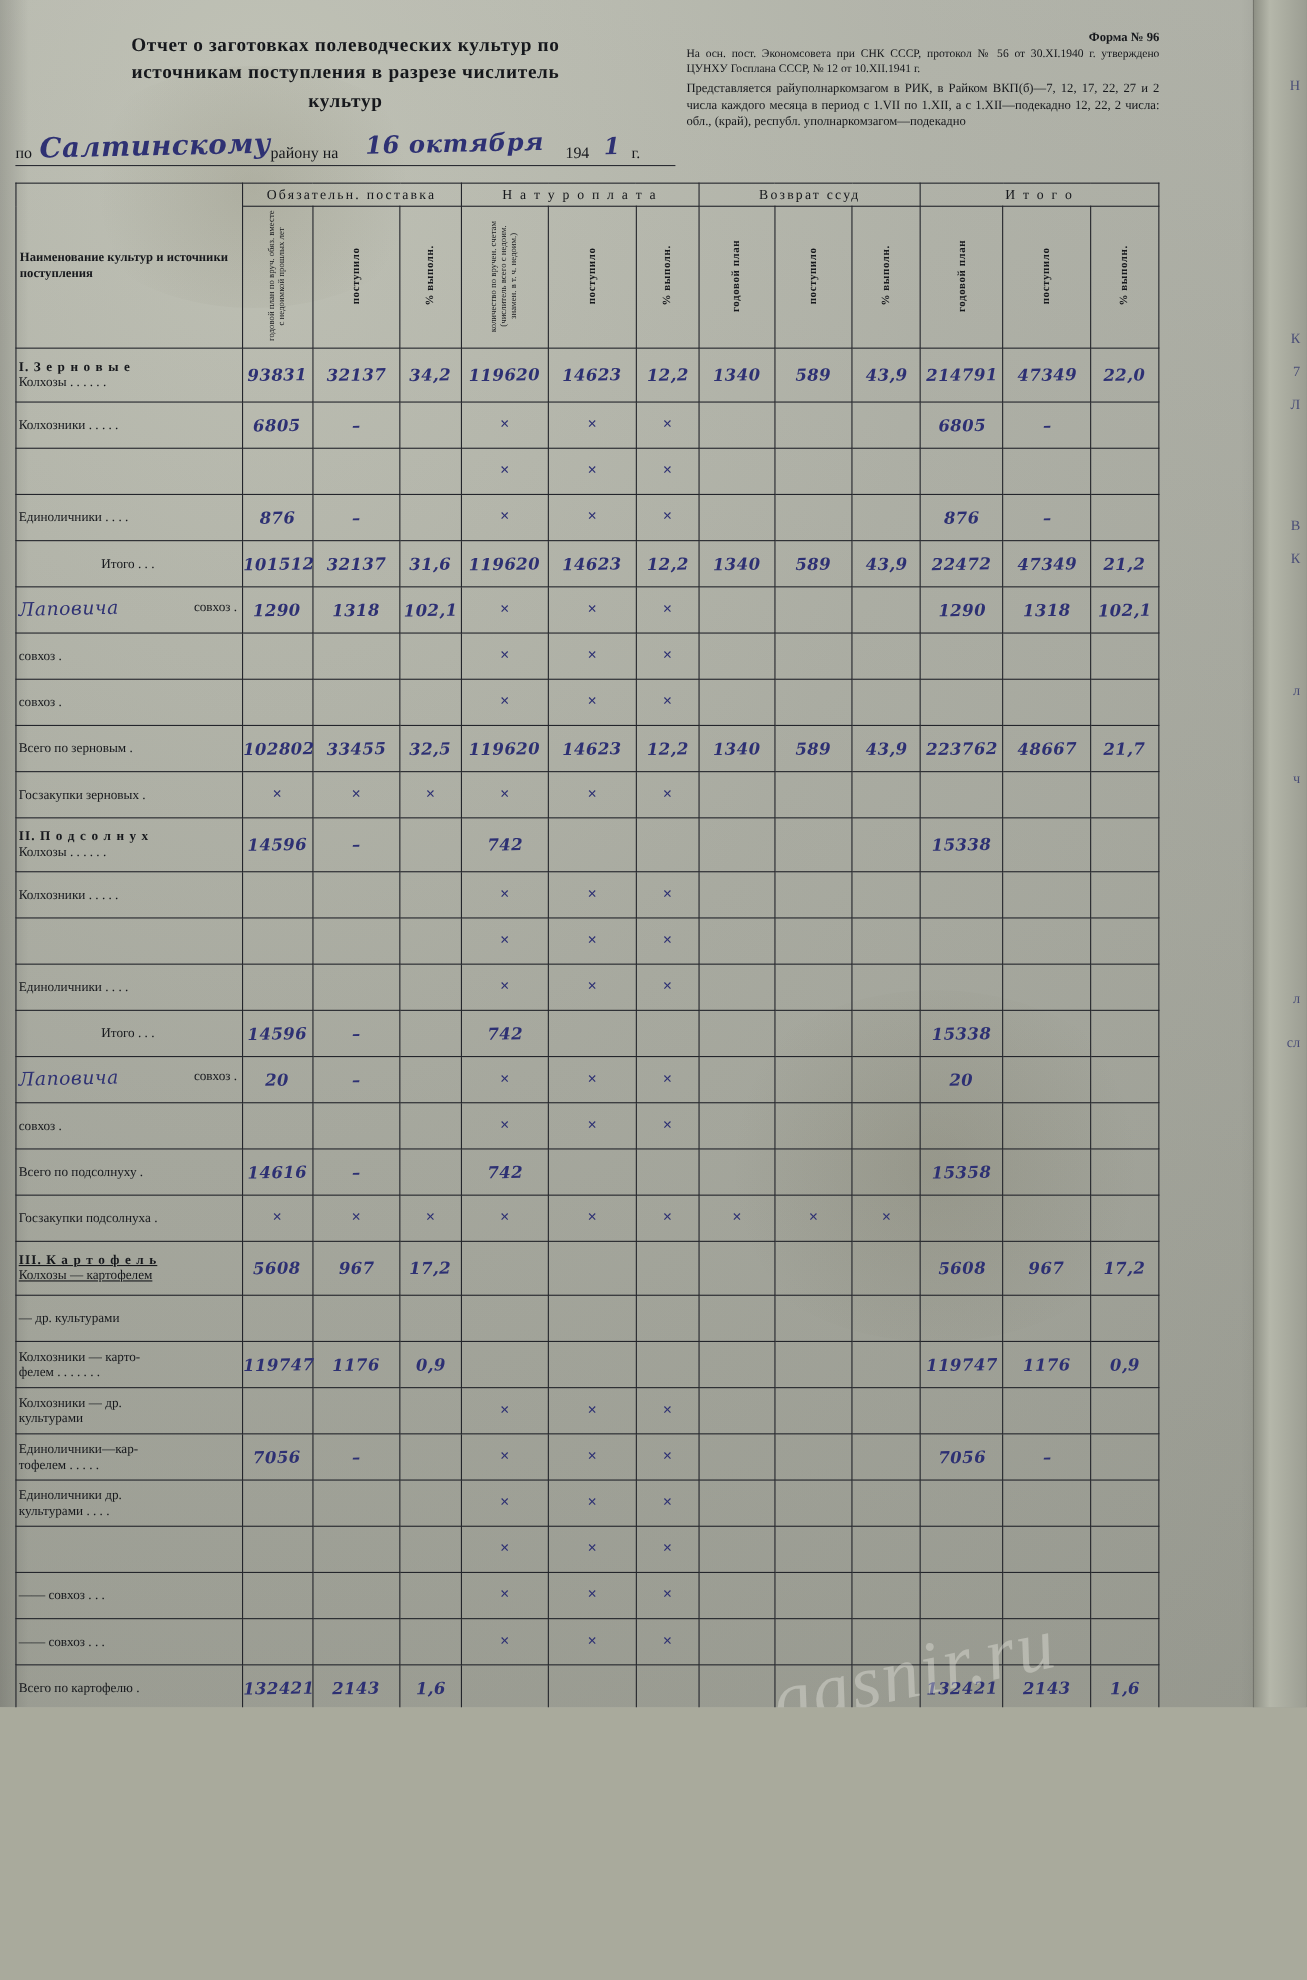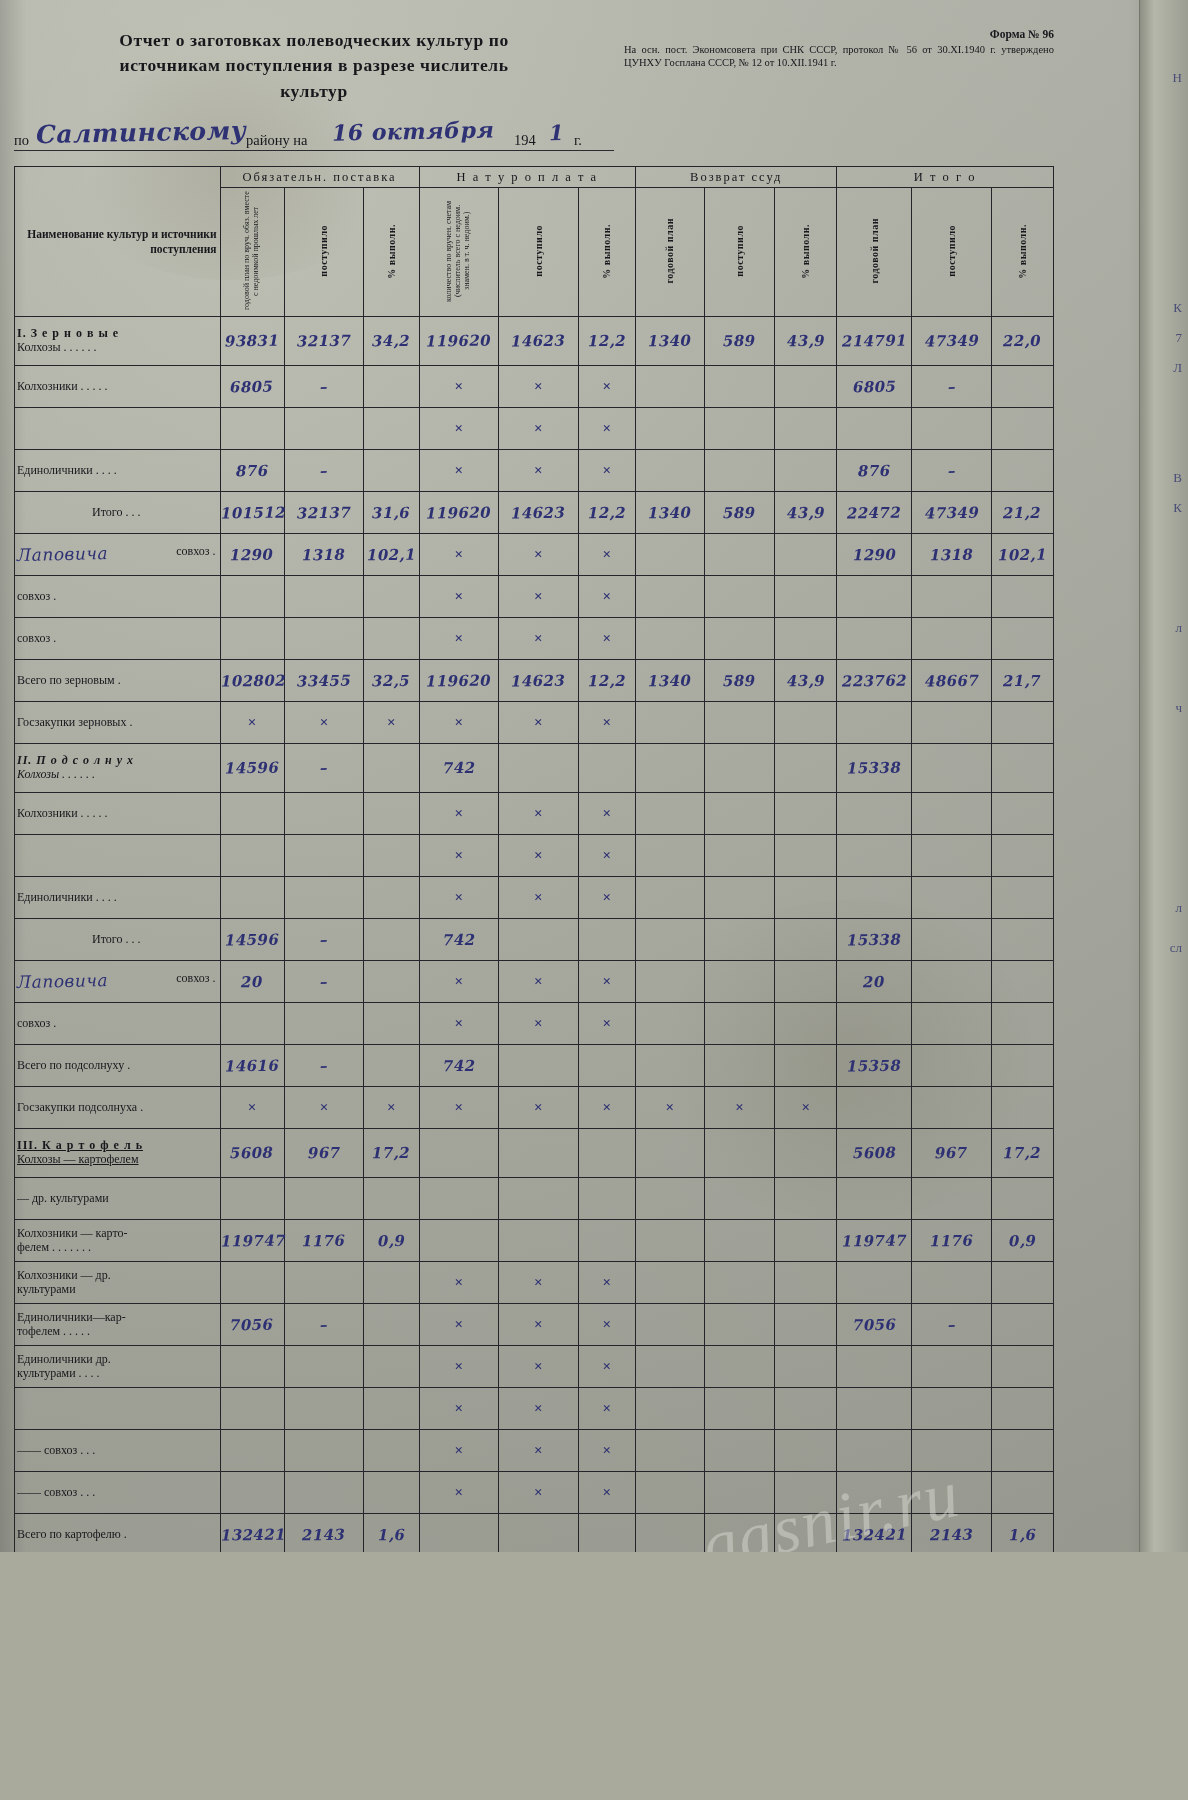--- a/index.html
+++ b/index.html
@@ -94,21 +94,21 @@
   }
   .rowhead.b{font-weight:bold;letter-spacing:1px;}
   .cell{height:37px;text-align:center;}
   .val{
     font-family:"DejaVu Serif", serif;
     font-style:italic;font-weight:bold;color:#2d3073;font-size:15px;
     letter-spacing:.4px;display:inline-block;transform:rotate(-.8deg);
   }
   .x{color:#2d3073;font-size:15px;font-weight:bold;display:inline-block;}
   .corner{
-    font-size:11.5px;font-weight:bold;text-align:right;line-height:1.25;
+    font-size:11.5px;font-weight:bold;text-align:left;line-height:1.25;
     padding:4px 3px;
   }
   
   .footer{
     display:flex;justify-content:space-between;width:1040px;margin-top:8px;
     font-size:12px;font-weight:bold;letter-spacing:.4px;
   }
   .watermark{
     position:absolute;left:700px;top:1480px;
     font-family:"Liberation Serif",serif;font-style:italic;
@@ -145,20 +145,21 @@
           <span class="st hand" style="left:318px;top:8px;font-size:22px;">16 октября</span>
           <span class="st" style="left:500px;">194</span>
           <span class="st hand" style="left:535px;top:10px;font-size:21px;">1</span>
           <span class="st" style="left:560px;">г.</span>
           <span class="st" style="left:0px;top:40px;width:600px;border-top:1px solid #2a2c32;height:0;"></span>
         </div>
       </div>
       <div class="hdr-right">
         <div class="form-no">Форма № 96</div>
         <div class="approve">На осн. пост. Экономсовета при СНК СССР, протокол № 56 от 30.XI.1940 г. утверждено ЦУНХУ Госплана СССР, № 12 от 10.XII.1941 г.</div>
+        <div class="presents">Представляется райуполнаркомзагом в РИК, в Райком ВКП(б)—7, 12, 17, 22, 27 и 2 числа каждого месяца в период с 1.VII по 1.XII, а с 1.XII—подекадно 12, 22, 2 числа: обл., (край), республ. уполнаркомзагом—подекадно</div>
       </div>
     </div>
 
     <table>
       <colgroup>
         <col style="width:186px">
         <col style="width:58px">
           <col style="width:72px">
           <col style="width:50px">
         <col style="width:72px">
@@ -339,21 +340,21 @@
             <td class="cell"><span class="x">×</span></td>
             <td class="cell"><span class="x">×</span></td>
             <td class="cell"></td>
             <td class="cell"></td>
             <td class="cell"></td>
             <td class="cell"></td>
             <td class="cell"></td>
             <td class="cell"></td>
           </tr>
           <tr>
-            <td class="rowhead b" style="height: 44px; font-style: italic;"><span>II.  П о д с о л н у х</span><br><span style="font-weight:normal;letter-spacing:0">Колхозы . . . . . .</span></td>
+            <td class="rowhead b" style="height: 44px;"><span>II.  П о д с о л н у х</span><br><span style="font-weight:normal;letter-spacing:0">Колхозы . . . . . .</span></td>
             <td class="cell" style="height: 44px;"><span class="val">14596</span></td>
             <td class="cell" style="height: 44px;"><span class="val">–</span></td>
             <td class="cell" style="height: 44px;"></td>
             <td class="cell" style="height: 44px;"><span class="val">742</span></td>
             <td class="cell" style="height: 44px;"></td>
             <td class="cell" style="height: 44px;"></td>
             <td class="cell" style="height: 44px;"></td>
             <td class="cell" style="height: 44px;"></td>
             <td class="cell" style="height: 44px;"></td>
             <td class="cell" style="height: 44px;"><span class="val">15338</span></td>

